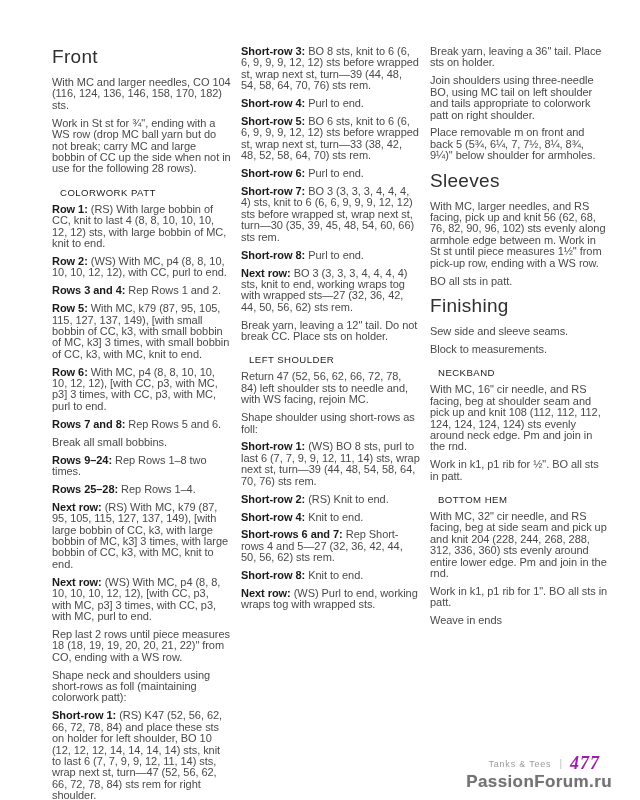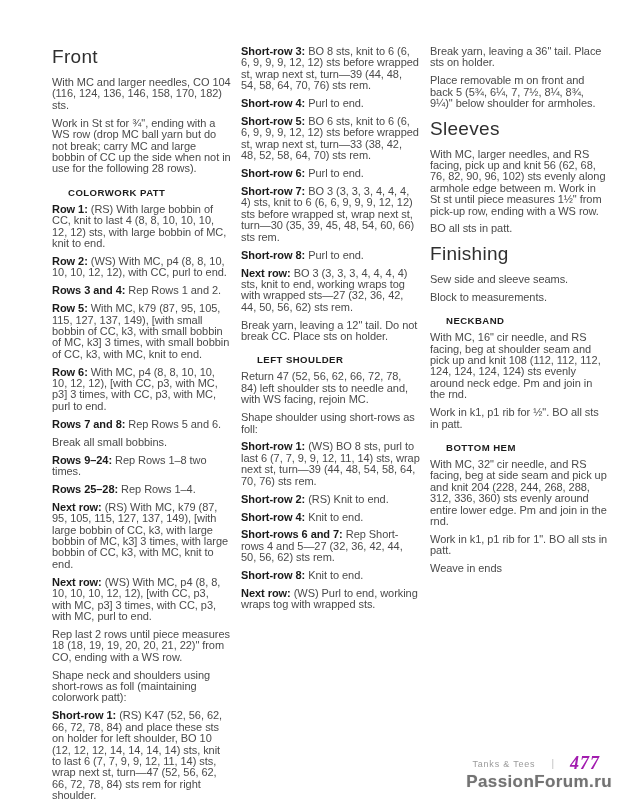--- a/index.html
+++ b/index.html
@@ -38,44 +38,44 @@
     color: #2f2f2f;
     margin: 0 0 9px 0;
     letter-spacing: 0.3px;
     line-height: 22px;
   }
   .col h1.spaced {
     margin-top: 8px;
   }
   .col h2 {
     font-size: 9.6px;
-    font-weight: 700;
+    font-weight: 400;
     color: #1c1c1c;
     letter-spacing: 0.45px;
-    margin: 12px 0 5px 16px;
+    margin: 12px 0 5px 8px;
     line-height: 12px;
   }
   .col p {
     font-size: 11px;
     line-height: 11.4px;
     color: #4a4a4a;
     letter-spacing: -0.05px;
     margin: 0 0 6.5px 0;
   }
   .col p strong {
     color: #1a1a1a;
     font-weight: 700;
   }
   .footer {
     position: absolute;
     top: 753px;
     right: 40px;
     display: flex;
     align-items: center;
-    gap: 16px;
+    gap: 8px;
   }
   .footer-section {
     font-size: 9px;
     color: #9a9a9a;
     letter-spacing: 0.8px;
   }
   .footer-divider {
     font-size: 10px;
     color: #c0c0c0;
   }
@@ -138,20 +138,21 @@
         <p>Shape shoulder using short-rows as foll:</p>
         <p><strong>Short-row 1: </strong>(WS) BO 8 sts, purl to last 6 (7, 7, 9, 9, 12, 11, 14) sts, wrap next st, turn—39 (44, 48, 54, 58, 64, 70, 76) sts rem.</p>
         <p><strong>Short-row 2: </strong>(RS) Knit to end.</p>
         <p><strong>Short-row 4: </strong>Knit to end.</p>
         <p><strong>Short-rows 6 and 7: </strong>Rep Short-rows 4 and 5—27 (32, 36, 42, 44, 50, 56, 62) sts rem.</p>
         <p><strong>Short-row 8: </strong>Knit to end.</p>
         <p><strong>Next row: </strong>(WS) Purl to end, working wraps tog with wrapped sts.</p>
       </div>
       <div class="col">
         <p>Break yarn, leaving a 36" tail. Place sts on holder.</p>
+        <p>Join shoulders using three-needle BO, using MC tail on left shoulder and tails appropriate to colorwork patt on right shoulder.</p>
         <p>Place removable m on front and back 5 (5¾, 6¼, 7, 7½, 8¼, 8¾, 9¼)" below shoulder for armholes.</p>
         <h1 class="spaced">Sleeves</h1>
         <p>With MC, larger needles, and RS facing, pick up and knit 56 (62, 68, 76, 82, 90, 96, 102) sts evenly along armhole edge between m. Work in St st until piece measures 1½" from pick-up row, ending with a WS row.</p>
         <p>BO all sts in patt.</p>
         <h1 class="spaced">Finishing</h1>
         <p>Sew side and sleeve seams.</p>
         <p>Block to measurements.</p>
         <h2>NECKBAND</h2>
         <p>With MC, 16" cir needle, and RS facing, beg at shoulder seam and pick up and knit 108 (112, 112, 112, 124, 124, 124, 124) sts evenly around neck edge. Pm and join in the rnd.</p>
         <p>Work in k1, p1 rib for ½". BO all sts in patt.</p>

